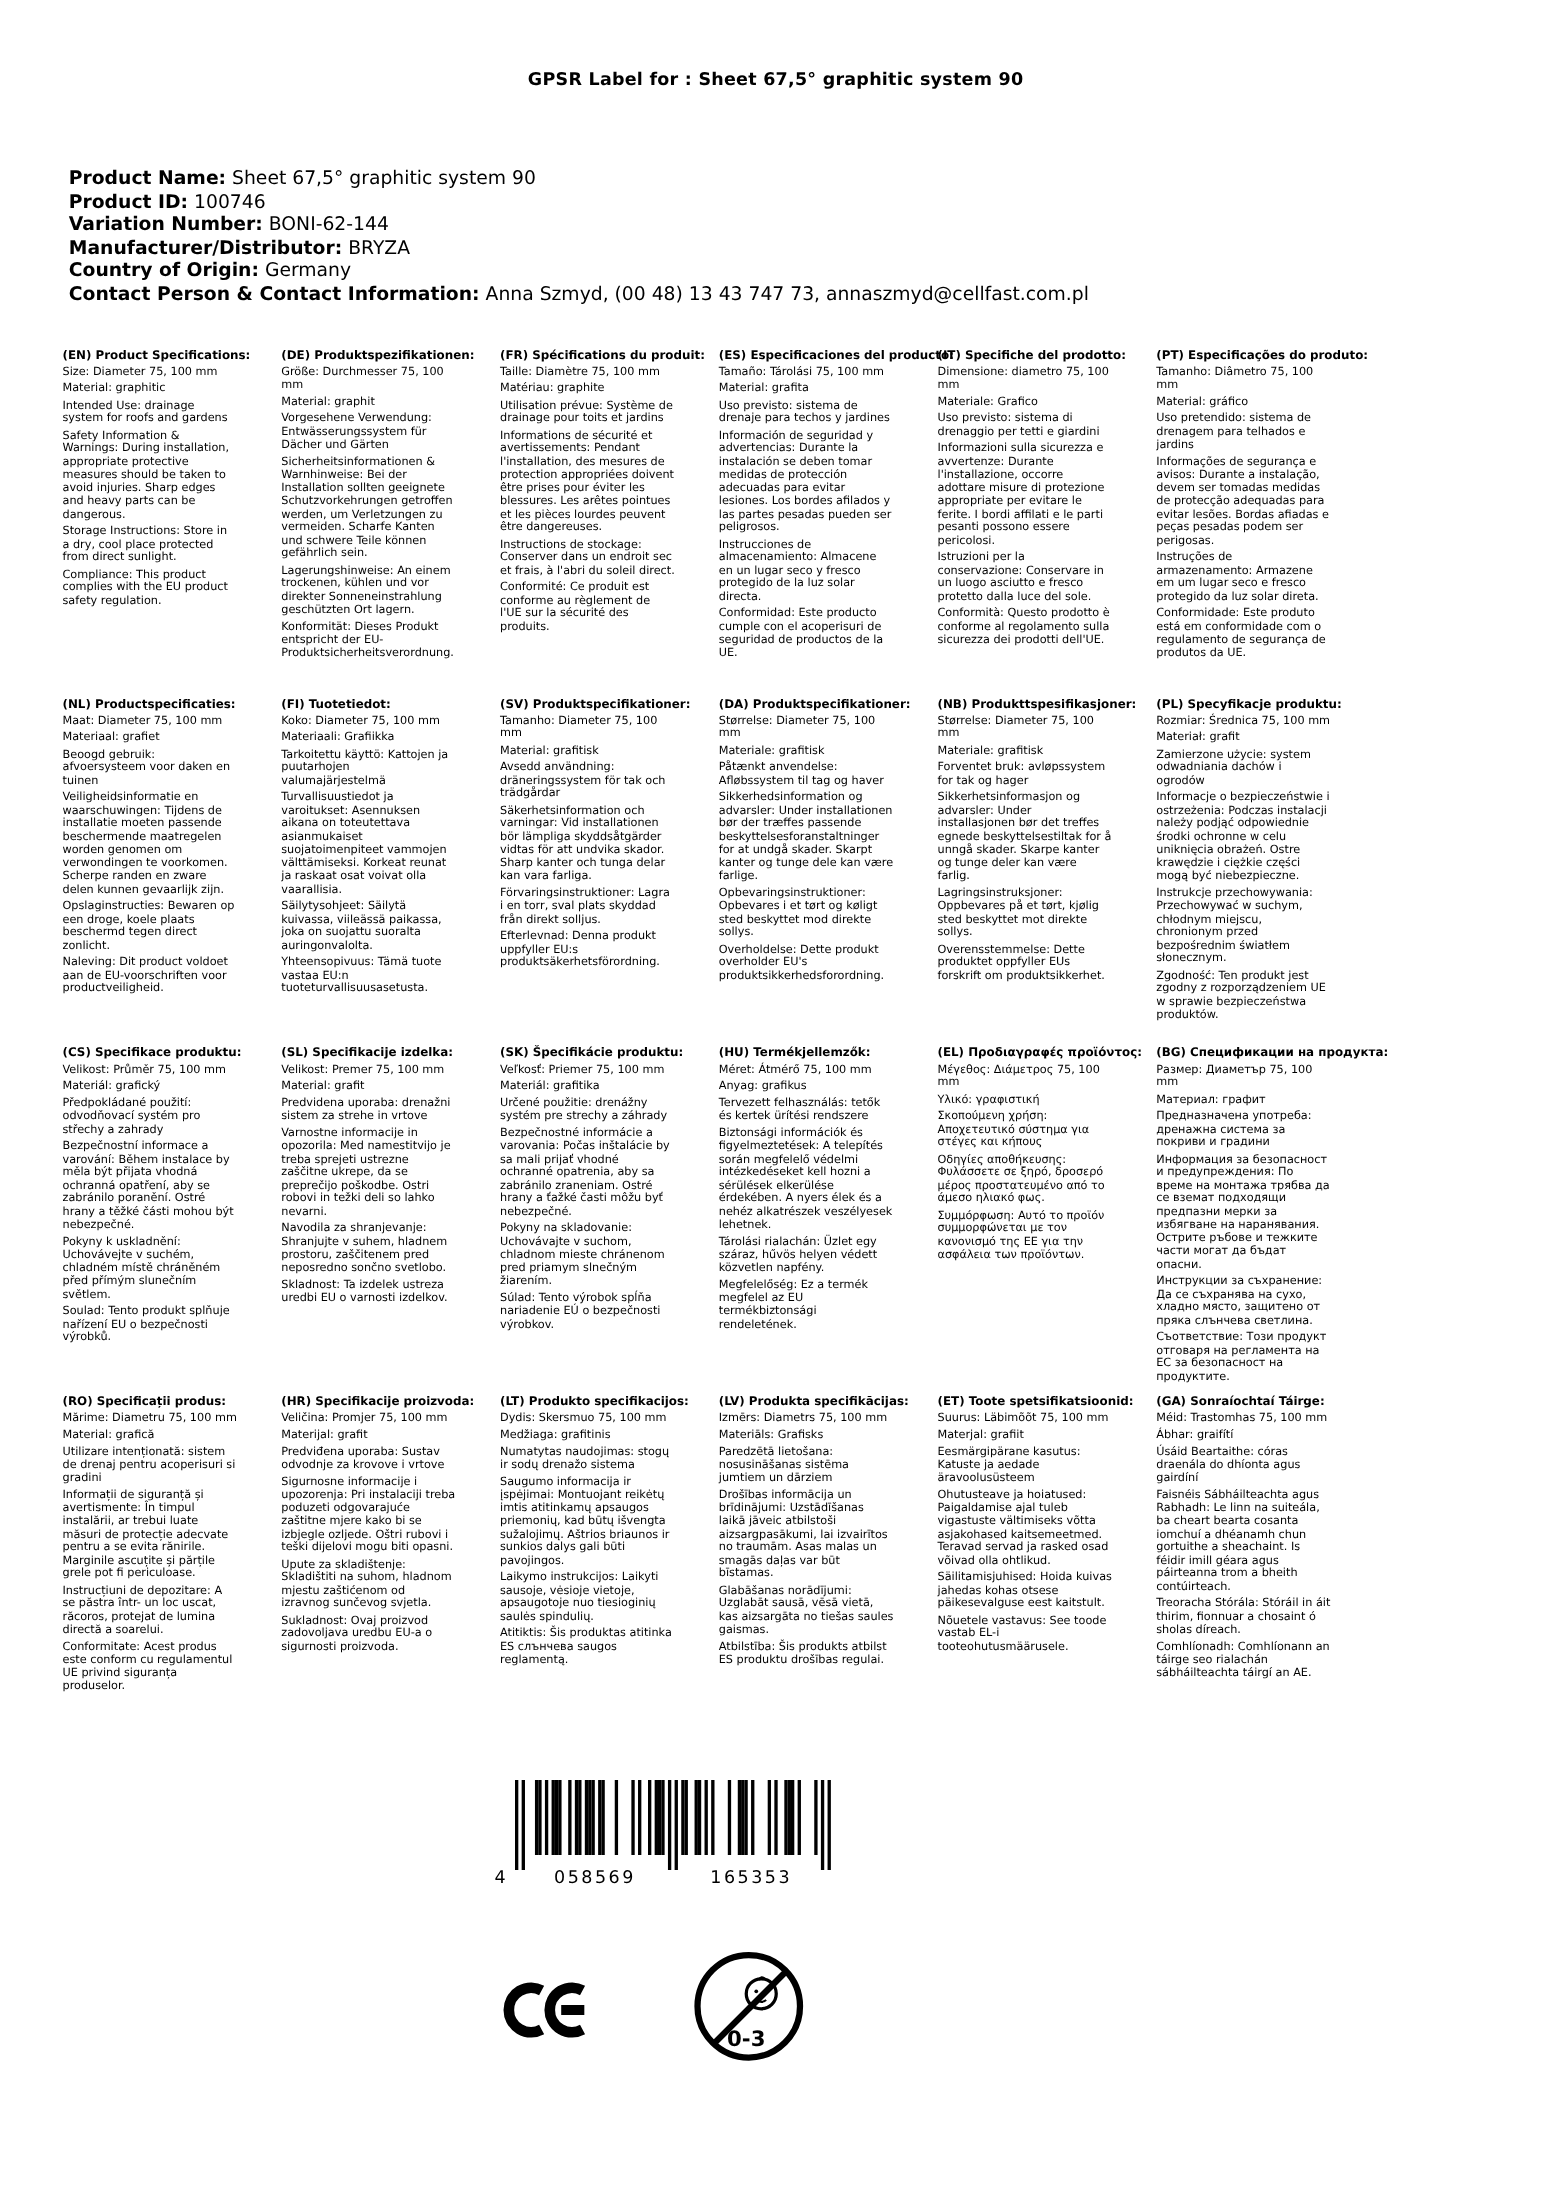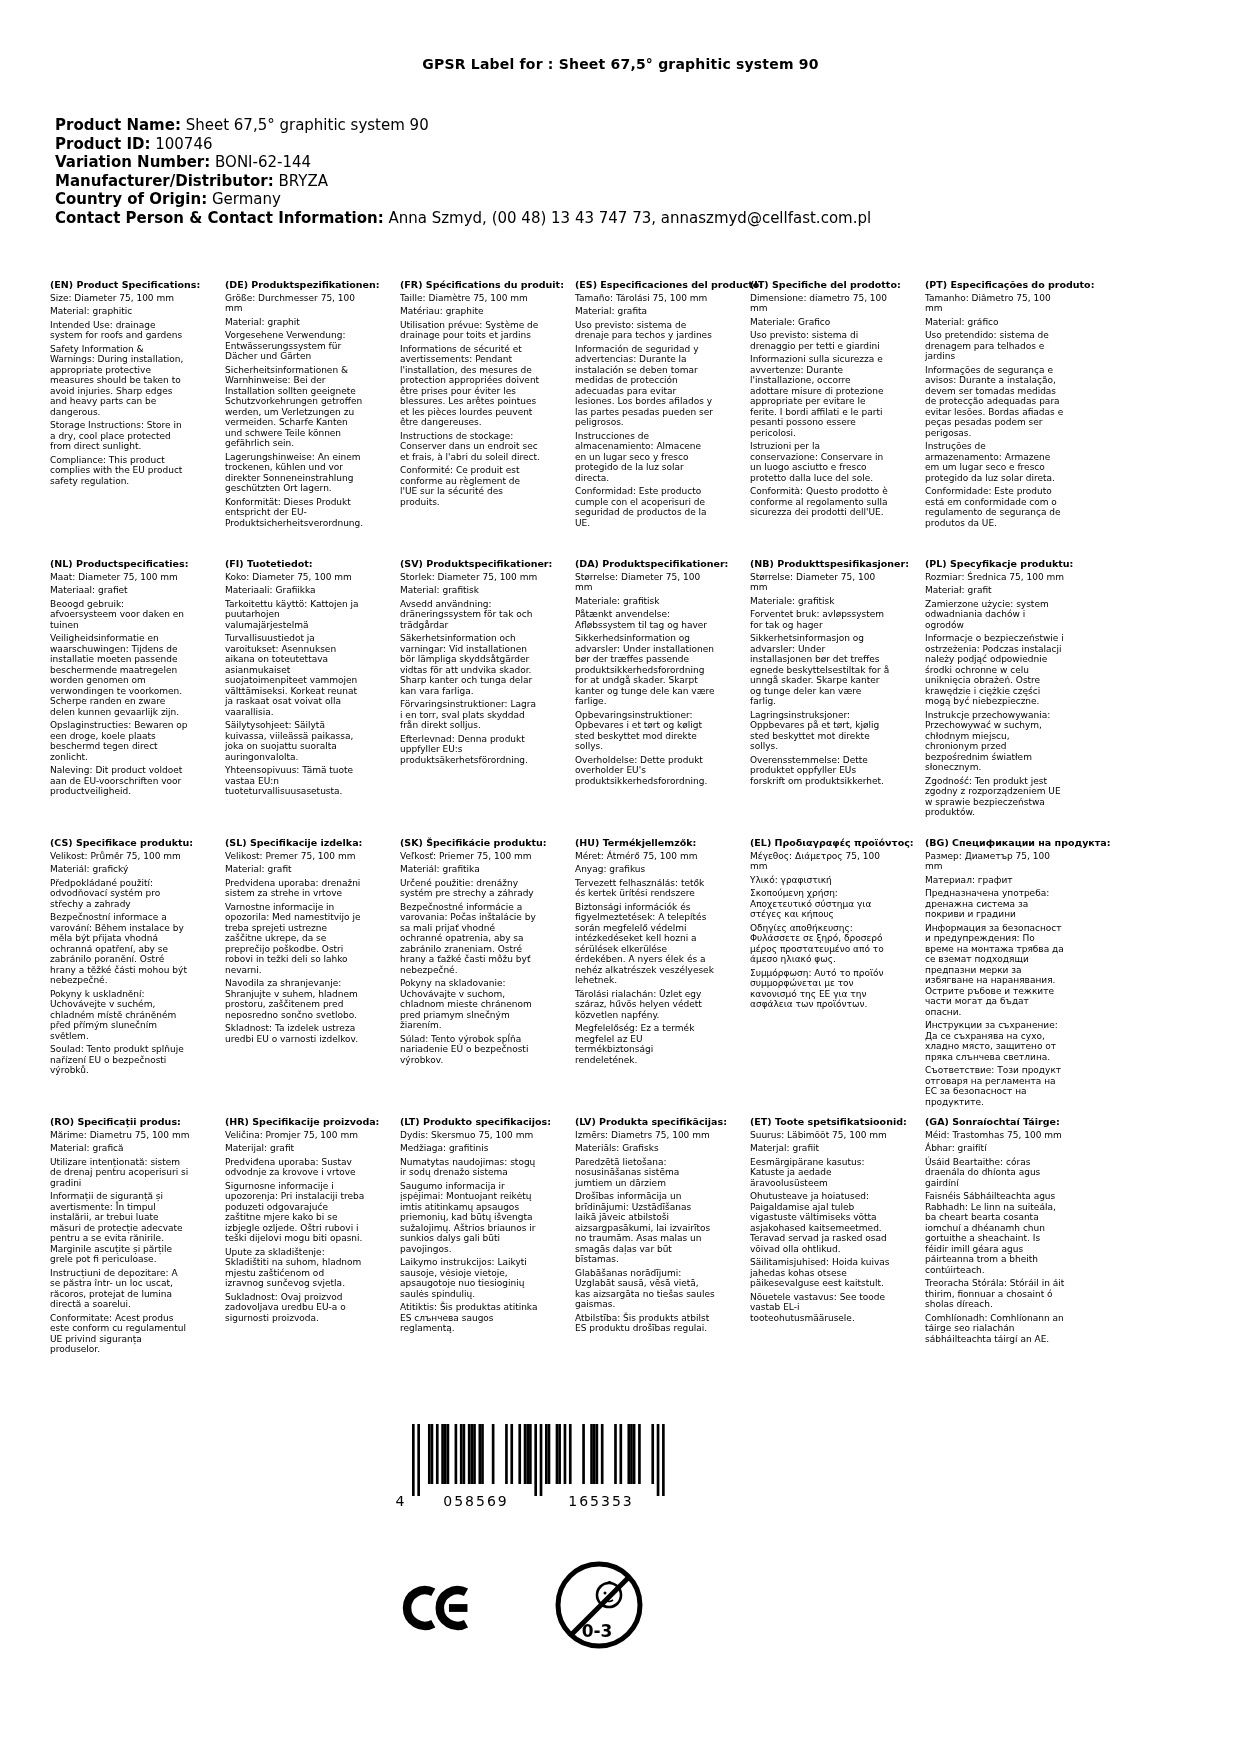--- a/index.html
+++ b/index.html
@@ -1,21 +1,21 @@
 <!DOCTYPE html>
 <html><head>
 <meta charset="utf-8">
 <style>
   * { box-sizing: border-box; }
   html,body { margin:0; padding:0; background:#fff; }
   body { width:1241px; height:1754px; position:relative; color:#000;
          font-family:"DejaVu Sans", sans-serif; }
   .page-title { position:absolute; top:56px; left:0; width:100%; text-align:center;
                 font-size:14px; font-weight:bold; letter-spacing:0.2px; }
-  .info { position:absolute; left:55px; top:116px; font-size:15px; line-height:18.6px; }
+  .info { position:absolute; left:55px; top:133px; font-size:15px; line-height:18.6px; }
   .info-row b { font-weight:bold; }
   .info-row span { font-weight:normal; }
   .blocks { position:absolute; left:50px; top:280px; width:1115px;
             display:grid; grid-template-columns:repeat(6,140px); column-gap:35px;
             grid-auto-rows:279px; }
   .block { font-size:9px; line-height:10.5px; }
   .block .bh { font-size:9.5px; font-weight:bold; margin:0 0 2px 0; white-space:nowrap; }
   .block p { margin:0 0 3px 0; overflow-wrap:break-word; word-break:break-word; }
   #barcode { position:absolute; left:390px; top:1424px; }
   #barcode text { font-family:"DejaVu Sans", sans-serif; font-size:14px; }
@@ -105,33 +105,33 @@
     <h3 class="bh">(FI) Tuotetiedot:</h3>
   <p>Koko: Diameter 75, 100 mm</p>
       <p>Materiaali: Grafiikka</p>
       <p>Tarkoitettu käyttö: Kattojen ja puutarhojen valumajärjestelmä</p>
       <p>Turvallisuustiedot ja varoitukset: Asennuksen aikana on toteutettava asianmukaiset suojatoimenpiteet vammojen välttämiseksi. Korkeat reunat ja raskaat osat voivat olla vaarallisia.</p>
       <p>Säilytysohjeet: Säilytä kuivassa, viileässä paikassa, joka on suojattu suoralta auringonvalolta.</p>
       <p>Yhteensopivuus: Tämä tuote vastaa EU:n tuoteturvallisuusasetusta.</p>
     </div>
     <div class="block">
     <h3 class="bh">(SV) Produktspecifikationer:</h3>
-  <p>Storlek: Diameter 75, 100 mm</p>
+  <p>Tamanho: Diameter 75, 100 mm</p>
       <p>Material: grafitisk</p>
       <p>Avsedd användning: dräneringssystem för tak och trädgårdar</p>
       <p>Säkerhetsinformation och varningar: Vid installationen bör lämpliga skyddsåtgärder vidtas för att undvika skador. Sharp kanter och tunga delar kan vara farliga.</p>
       <p>Förvaringsinstruktioner: Lagra i en torr, sval plats skyddad från direkt solljus.</p>
       <p>Efterlevnad: Denna produkt uppfyller EU:s produktsäkerhetsförordning.</p>
     </div>
     <div class="block">
     <h3 class="bh">(DA) Produktspecifikationer:</h3>
   <p>Størrelse: Diameter 75, 100 mm</p>
       <p>Materiale: grafitisk</p>
       <p>Påtænkt anvendelse: Afløbssystem til tag og haver</p>
-      <p>Sikkerhedsinformation og advarsler: Under installationen bør der træffes passende produktsikkerhedsforordning for at undgå skader. Skarpt kanter og tunge dele kan være farlige.</p>
+      <p>Sikkerhedsinformation og advarsler: Under installationen bør der træffes passende beskyttelsesforanstaltninger for at undgå skader. Skarpt kanter og tunge dele kan være farlige.</p>
       <p>Opbevaringsinstruktioner: Opbevares i et tørt og køligt sted beskyttet mod direkte sollys.</p>
       <p>Overholdelse: Dette produkt overholder EU's produktsikkerhedsforordning.</p>
     </div>
     <div class="block">
     <h3 class="bh">(NB) Produkttspesifikasjoner:</h3>
   <p>Størrelse: Diameter 75, 100 mm</p>
       <p>Materiale: grafitisk</p>
       <p>Forventet bruk: avløpssystem for tak og hager</p>
       <p>Sikkerhetsinformasjon og advarsler: Under installasjonen bør det treffes egnede beskyttelsestiltak for å unngå skader. Skarpe kanter og tunge deler kan være farlig.</p>
       <p>Lagringsinstruksjoner: Oppbevares på et tørt, kjølig sted beskyttet mot direkte sollys.</p>

